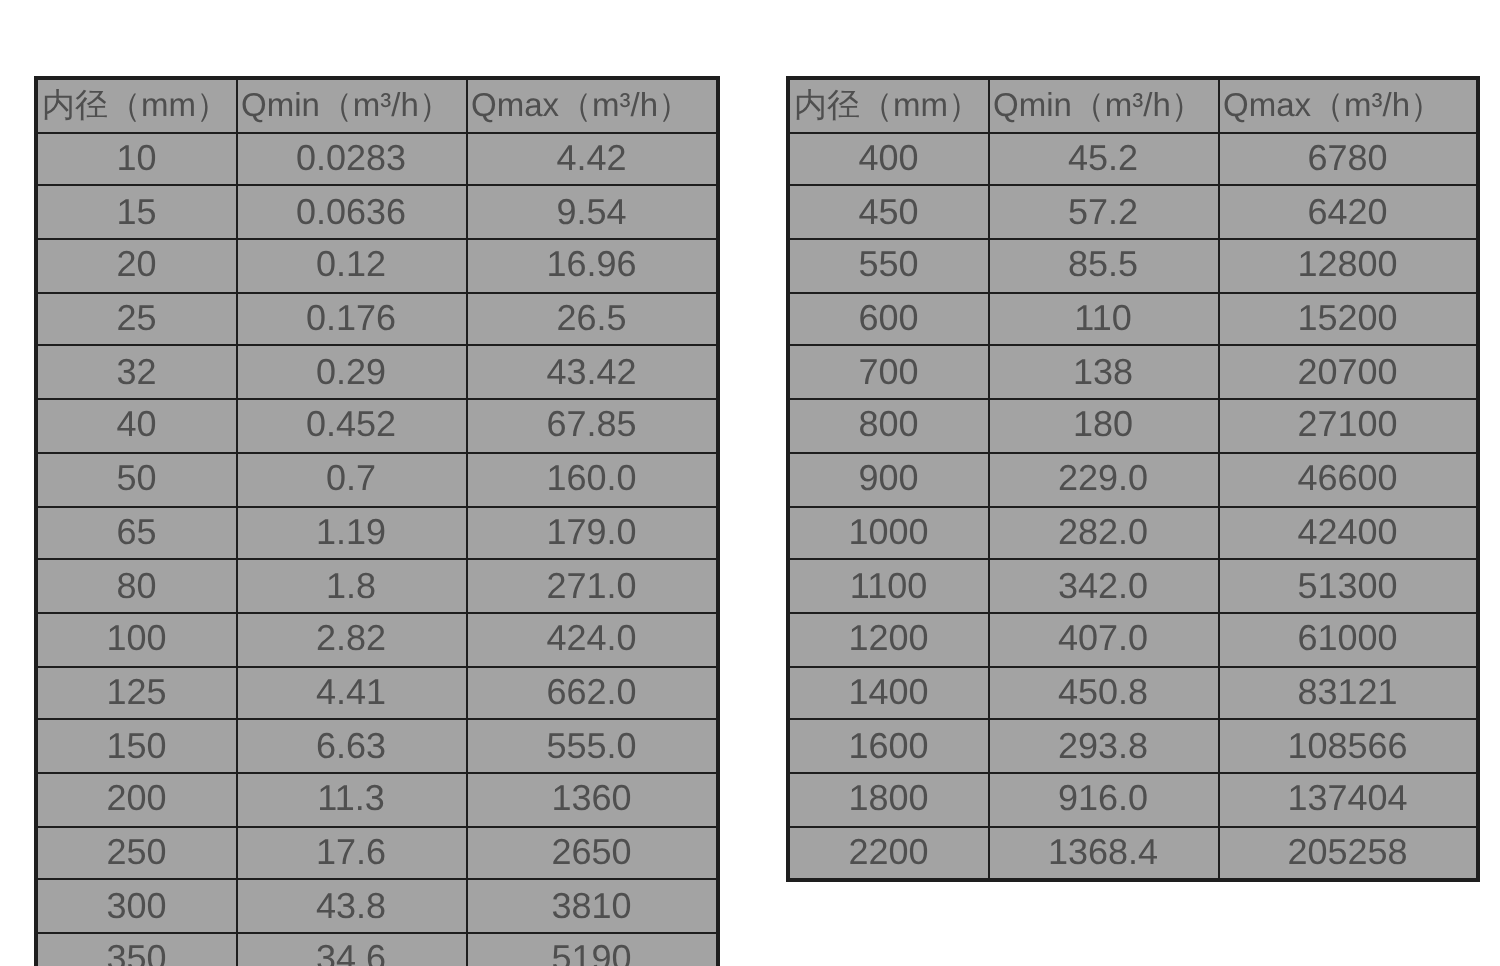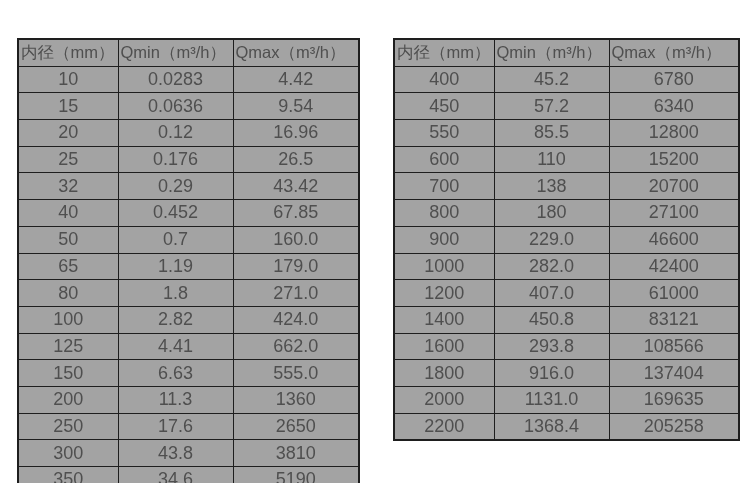--- a/index.html
+++ b/index.html
@@ -172,21 +172,21 @@
     </thead>
     <tbody>
         <tr>
           <td>400</td>
           <td>45.2</td>
           <td>6780</td>
         </tr>
         <tr>
           <td>450</td>
           <td>57.2</td>
-          <td>6340</td>
+          <td>6420</td>
         </tr>
         <tr>
           <td>550</td>
           <td>85.5</td>
           <td>12800</td>
         </tr>
         <tr>
           <td>600</td>
           <td>110</td>
           <td>15200</td>
@@ -205,45 +205,45 @@
           <td>900</td>
           <td>229.0</td>
           <td>46600</td>
         </tr>
         <tr>
           <td>1000</td>
           <td>282.0</td>
           <td>42400</td>
         </tr>
         <tr>
+          <td>1100</td>
+          <td>342.0</td>
+          <td>51300</td>
+        </tr>
+        <tr>
           <td>1200</td>
           <td>407.0</td>
           <td>61000</td>
         </tr>
         <tr>
           <td>1400</td>
           <td>450.8</td>
           <td>83121</td>
         </tr>
         <tr>
           <td>1600</td>
           <td>293.8</td>
           <td>108566</td>
         </tr>
         <tr>
           <td>1800</td>
           <td>916.0</td>
           <td>137404</td>
         </tr>
         <tr>
-          <td>2000</td>
-          <td>1131.0</td>
-          <td>169635</td>
-        </tr>
-        <tr>
           <td>2200</td>
           <td>1368.4</td>
           <td>205258</td>
         </tr>
       </tbody>
   </table>
 
 </div>
 
 </body></html>

